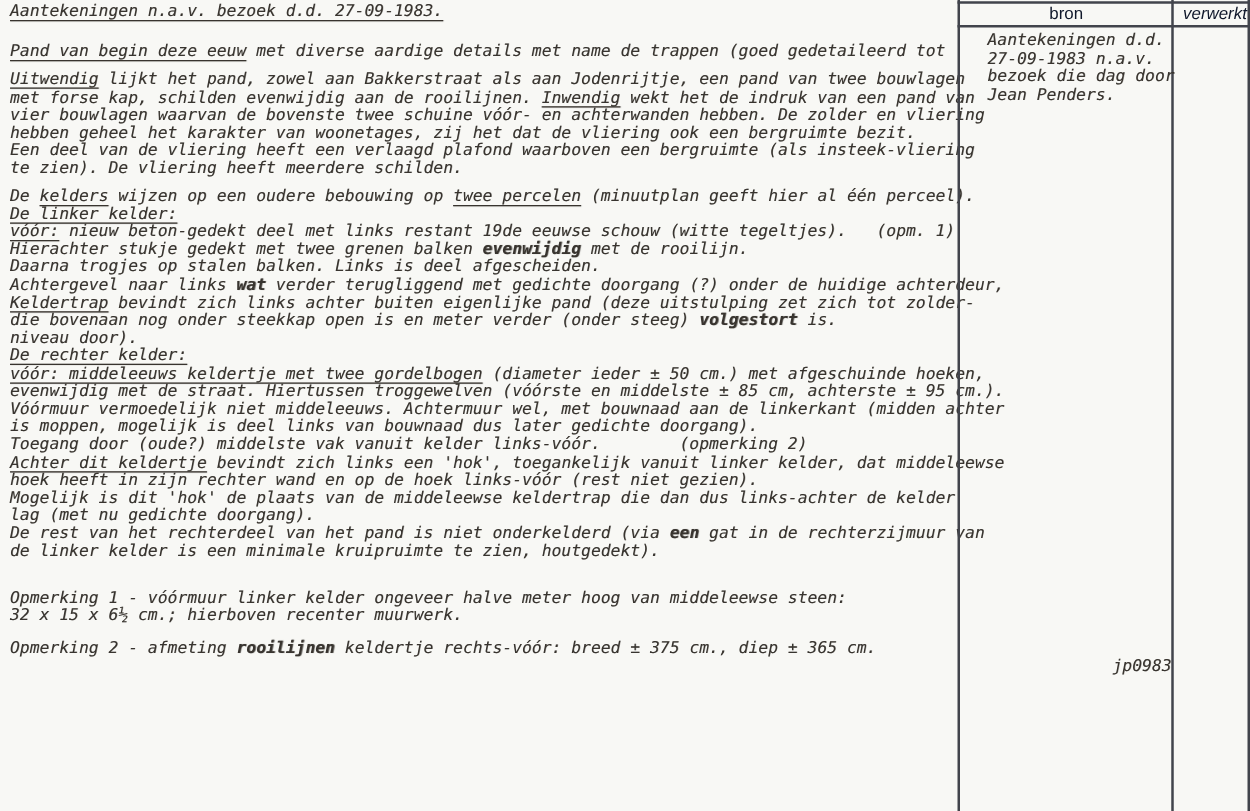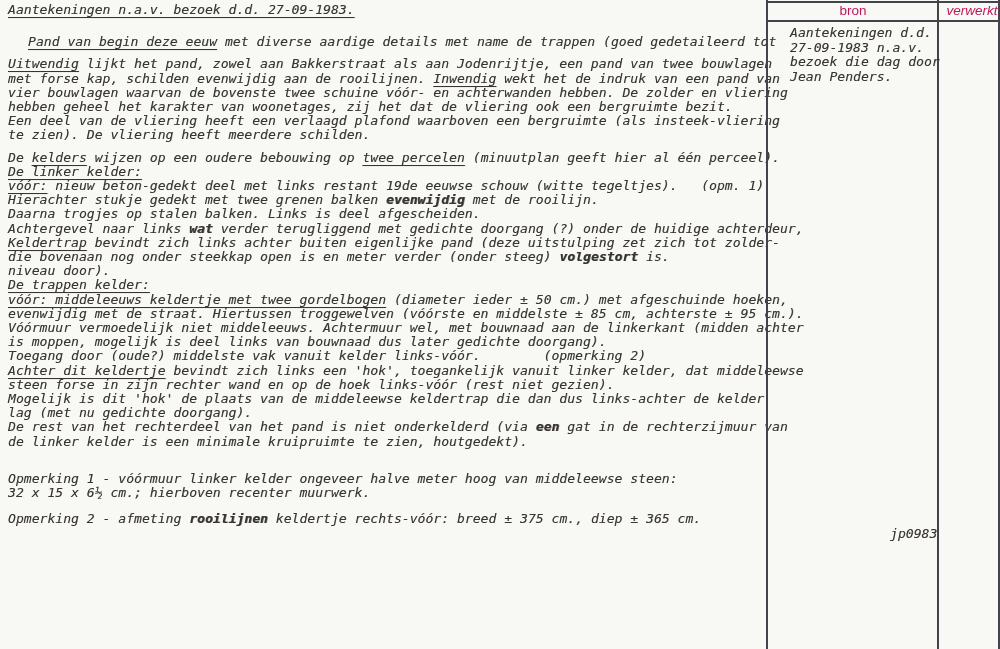--- a/index.html
+++ b/index.html
@@ -52,21 +52,21 @@
   .hline {
     position: absolute;
     height: 1.6px;
     background: #42444c;
   }
   .hdr {
     position: absolute;
     top: 3px;
     font-family: "Liberation Sans", sans-serif;
     font-size: 13.5px;
-    color: #be185d;
+    color: #0f172a;
     text-align: center;
   }
   .bron-hdr { left: 768px; width: 170px; }
   .verwerkt-hdr { left: 939px; width: 66px; font-style: italic; }
   .bron-note {
     position: absolute;
     left: 775px;
     top: 26px;
     width: 160px;
     margin-left: 15px;
@@ -78,49 +78,49 @@
     top: 527px;
   }
 </style>
 </head>
 <body>
 
 <div class="main-text tw">
     <div style="margin-top: 0px;">
       <div class="tl"><span class="u">Aantekeningen n.a.v. bezoek d.d. 27-09-1983.</span></div>
     </div>
-    <div style="margin-top: 18px; margin-left: 20px;">
+    <div style="margin-top: 18px;">
       <div class="tl"><span class="u">Pand van begin deze eeuw</span><span> met diverse aardige details met name de trappen (goed gedetaileerd tot</span></div>
     </div>
     <div style="margin-top: 8px;">
       <div class="tl"><span class="u">Uitwendig</span><span> lijkt het pand, zowel aan Bakkerstraat als aan Jodenrijtje, een pand van twee bouwlagen</span></div>
       <div class="tl"><span>met forse kap, schilden evenwijdig aan de rooilijnen. </span><span class="u">Inwendig</span><span> wekt het de indruk van een pand van</span></div>
       <div class="tl"><span>vier bouwlagen waarvan de bovenste twee schuine vóór- en achterwanden hebben. De zolder en vliering</span></div>
       <div class="tl"><span>hebben geheel het karakter van woonetages, zij het dat de vliering ook een bergruimte bezit.</span></div>
       <div class="tl"><span>Een deel van de vliering heeft een verlaagd plafond waarboven een bergruimte (als insteek-vliering</span></div>
       <div class="tl"><span>te zien). De vliering heeft meerdere schilden.</span></div>
     </div>
     <div style="margin-top: 8px;">
       <div class="tl"><span>De </span><span class="u">kelders</span><span> wijzen op een oudere bebouwing op </span><span class="u">twee percelen</span><span> (minuutplan geeft hier al één perceel).</span></div>
       <div class="tl"><span class="u">De linker kelder:</span></div>
       <div class="tl"><span class="u">vóór:</span><span> nieuw beton-gedekt deel met links restant 19de eeuwse schouw (witte tegeltjes).   (opm. 1)</span></div>
       <div class="tl"><span>Hierachter stukje gedekt met twee grenen balken </span><span class="ot">evenwijdig</span><span> met de rooilijn.</span></div>
       <div class="tl"><span>Daarna trogjes op stalen balken. Links is deel afgescheiden.</span></div>
       <div class="tl"><span>Achtergevel naar links </span><span class="ot">wat</span><span> verder terugliggend met gedichte doorgang (?) onder de huidige achterdeur,</span></div>
       <div class="tl"><span class="u">Keldertrap</span><span> bevindt zich links achter buiten eigenlijke pand (deze uitstulping zet zich tot zolder-</span></div>
       <div class="tl"><span>die bovenaan nog onder steekkap open is en meter verder (onder steeg) </span><span class="ot">volgestort</span><span> is.</span></div>
       <div class="tl"><span>niveau door).</span></div>
-      <div class="tl"><span class="u">De trappen kelder:</span></div>
+      <div class="tl"><span class="u">De rechter kelder:</span></div>
       <div class="tl"><span class="u">vóór: middeleeuws keldertje met twee gordelbogen</span><span> (diameter ieder ± 50 cm.) met afgeschuinde hoeken,</span></div>
       <div class="tl"><span>evenwijdig met de straat. Hiertussen troggewelven (vóórste en middelste ± 85 cm, achterste ± 95 cm.).</span></div>
       <div class="tl"><span>Vóórmuur vermoedelijk niet middeleeuws. Achtermuur wel, met bouwnaad aan de linkerkant (midden achter</span></div>
       <div class="tl"><span>is moppen, mogelijk is deel links van bouwnaad dus later gedichte doorgang).</span></div>
       <div class="tl"><span>Toegang door (oude?) middelste vak vanuit kelder links-vóór.        (opmerking 2)</span></div>
       <div class="tl"><span class="u">Achter dit keldertje</span><span> bevindt zich links een 'hok', toegankelijk vanuit linker kelder, dat middeleewse</span></div>
-      <div class="tl"><span>steen forse in zijn rechter wand en op de hoek links-vóór (rest niet gezien).</span></div>
+      <div class="tl"><span>hoek heeft in zijn rechter wand en op de hoek links-vóór (rest niet gezien).</span></div>
       <div class="tl"><span>Mogelijk is dit 'hok' de plaats van de middeleewse keldertrap die dan dus links-achter de kelder</span></div>
       <div class="tl"><span>lag (met nu gedichte doorgang).</span></div>
       <div class="tl"><span>De rest van het rechterdeel van het pand is niet onderkelderd (via </span><span class="ot">een</span><span> gat in de rechterzijmuur van</span></div>
       <div class="tl"><span>de linker kelder is een minimale kruipruimte te zien, houtgedekt).</span></div>
     </div>
     <div style="margin-top: 23px;">
       <div class="tl"><span>Opmerking 1 - vóórmuur linker kelder ongeveer halve meter hoog van middeleewse steen:</span></div>
       <div class="tl"><span>32 x 15 x 6½ cm.; hierboven recenter muurwerk.</span></div>
     </div>
     <div style="margin-top: 12px;">

